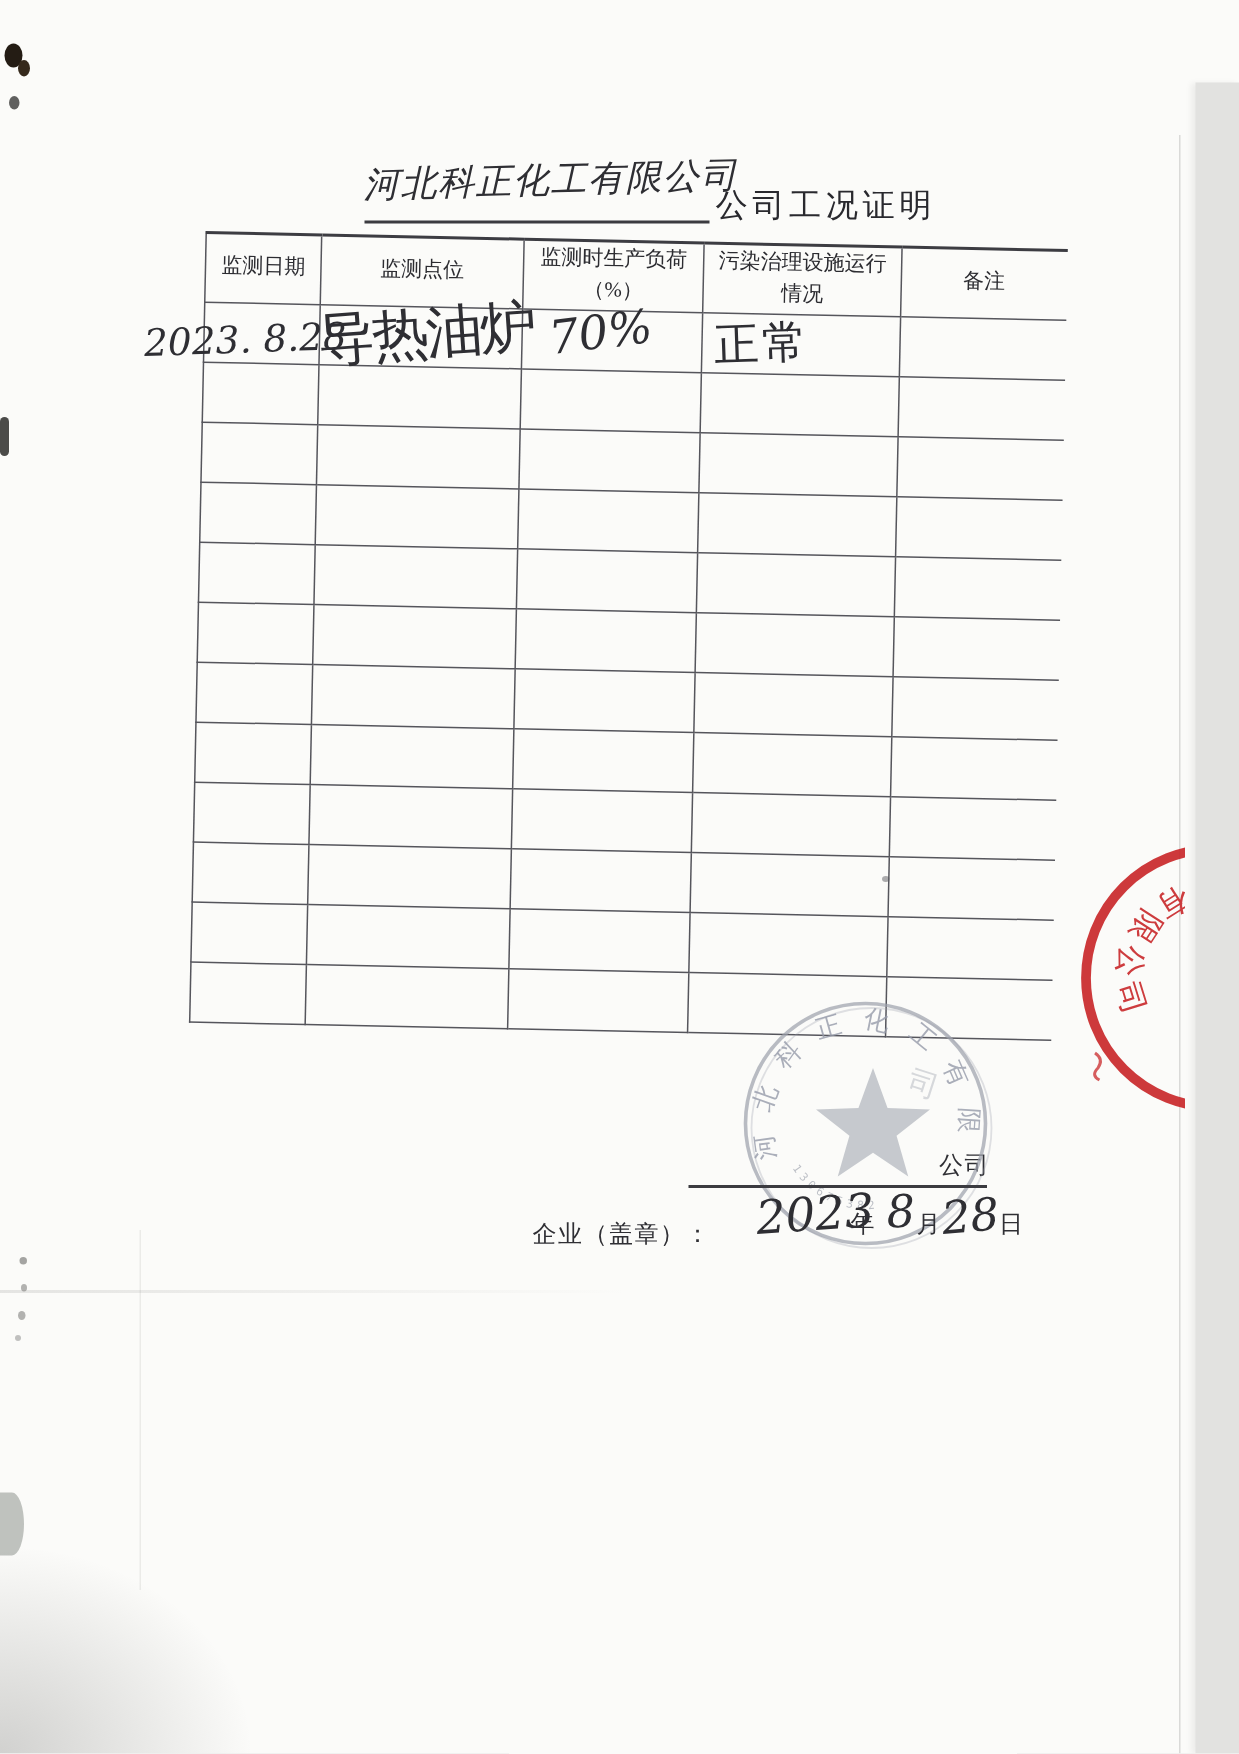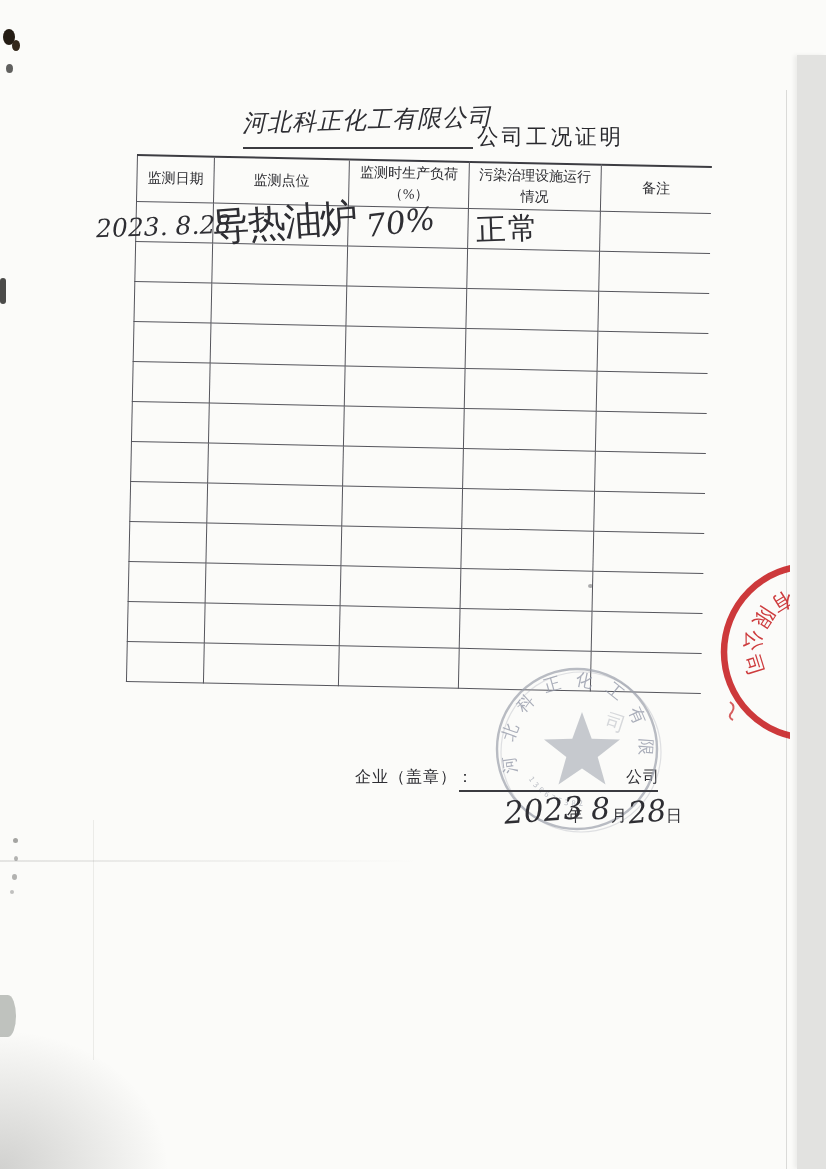--- a/index.html
+++ b/index.html
@@ -41,21 +41,21 @@
   .doc-table td{height:39px;}
 
   
   .hw-date {left:96px;top:212px;font-size:25px;transform:rotate(-2deg);}
   .hw-point{left:212px;top:197px;font-size:38px;font-style:normal;font-family:"DejaVu Serif",serif;
             transform:rotate(-4deg);letter-spacing:-2px;}
   .hw-load {left:366px;top:204px;font-size:31px;transform:rotate(-7deg);}
   .hw-status{left:476px;top:209px;font-size:30px;font-style:normal;transform:rotate(-2deg);letter-spacing:2px;}
 
   
-  .seal-label{left:355px;top:767px;font-size:16px;letter-spacing:1px;}
+  .seal-label{left:355px;top:813px;font-size:16px;letter-spacing:1px;}
   .seal-underline{left:459px;top:790px;width:199px;height:1.5px;background:#3b3b40;z-index:4;}
   .company-suffix{left:626px;top:767px;font-size:16px;letter-spacing:1px;}
   .hw-year{left:504px;top:792px;font-size:31px;transform:rotate(-4deg);z-index:5;}
   .lbl-year{left:567px;top:806px;font-size:16px;z-index:5;}
   .hw-month{left:591px;top:791px;font-size:30px;transform:rotate(-3deg);z-index:5;}
   .lbl-month{left:611px;top:806px;font-size:16px;z-index:5;}
   .hw-day{left:628px;top:794px;font-size:30px;transform:rotate(-5deg);z-index:5;}
   .lbl-day{left:666px;top:806px;font-size:16px;z-index:5;}
 
   .grey-stamp{left:482px;top:654px;width:190px;height:190px;z-index:3;}

